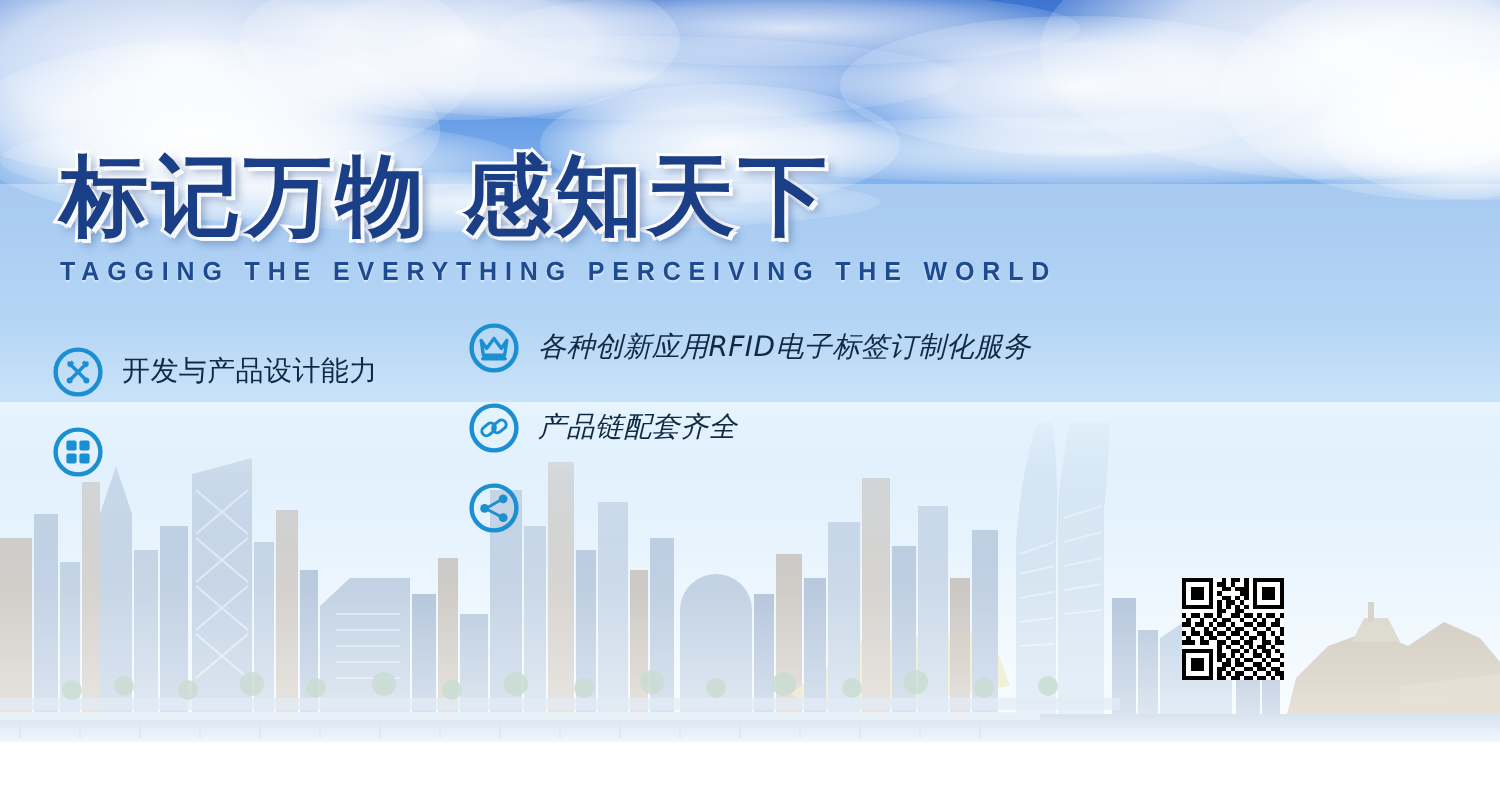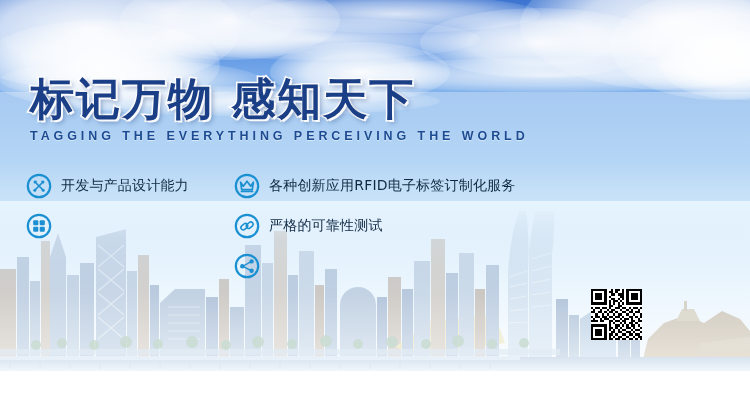--- a/index.html
+++ b/index.html
@@ -93,21 +93,21 @@
     transform: scaleX(0.96);
     transform-origin: left center;
     text-shadow: 0 1px 1px rgba(255,255,255,0.55);
   }
 
   
   .feature-col {
     position: absolute;
   }
   #col-left  { left: 26px;  top: 168px; width: 230px; }
-  #col-right { left: 234px; top: 168px; width: 340px; }
+  #col-right { left: 234px; top: 156px; width: 340px; font-style: italic; }
 
   .feature-item {
     display: flex;
     align-items: center;
     height: 36px;
     margin-bottom: 4px;
   }
   .feature-icon {
     flex: 0 0 auto;
     width: 26px;
@@ -323,21 +323,21 @@
     </div>
 
     <div class="feature-item">
       <svg class="feature-icon" viewBox="0 0 26 26">
         <circle cx="13" cy="13" r="11.2" fill="none" stroke="#1a8fd1" stroke-width="2.2"></circle>
         <g stroke="#1a8fd1" stroke-width="1.5" fill="none" stroke-linecap="round">
           <rect x="6.6" y="11.4" width="7.4" height="4.6" rx="2.3" transform="rotate(-40 10.3 13.7)"></rect>
           <rect x="12.0" y="9.9" width="7.4" height="4.6" rx="2.3" transform="rotate(-40 15.7 12.2)"></rect>
         </g>
       </svg>
-      <span class="feature-label">严格的可靠性测试</span>
+      <span class="feature-label">产品链配套齐全</span>
     </div>
 
     <div class="feature-item">
       <svg class="feature-icon" viewBox="0 0 26 26">
         <circle cx="13" cy="13" r="11.2" fill="none" stroke="#1a8fd1" stroke-width="2.2"></circle>
         <g stroke="#1a8fd1" stroke-width="1.4">
           <path d="M9.4,13 L16.6,8.9"></path>
           <path d="M9.4,13.6 L16.6,17.4"></path>
         </g>
         <circle cx="8.3" cy="13.2" r="2.2" fill="#1a8fd1"></circle>

